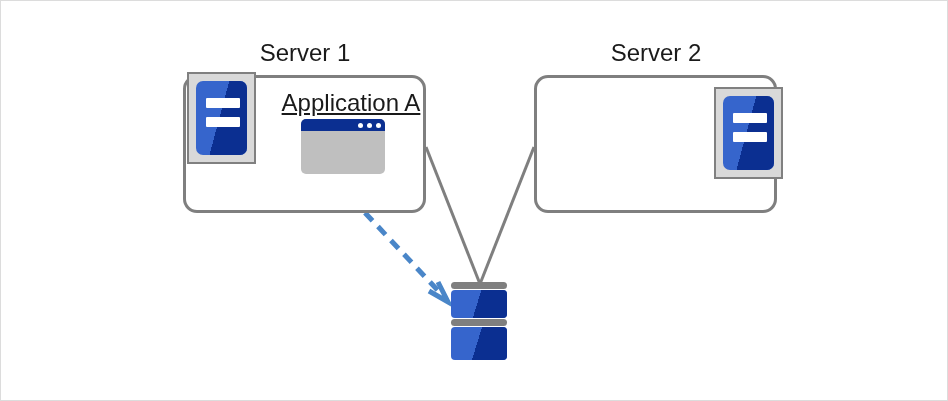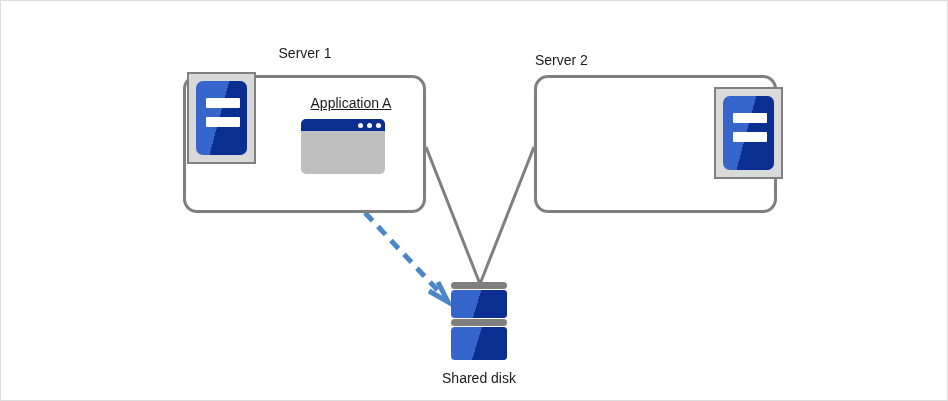--- a/index.html
+++ b/index.html
@@ -22,27 +22,27 @@
   .svg-layer {
     position: absolute;
     left: 0;
     top: 0;
     width: 948px;
     height: 401px;
   }
   .label {
     position: absolute;
     color: #1a1a1a;
-    font-size: 14px;
+    font-size: 24px;
     line-height: 24px;
     white-space: nowrap;
     font-family: "Liberation Sans", sans-serif;
   }
   #server1-title { left: 183px; top: 40px; width: 242px; text-align: center; }
-  #server2-title { left: 534px; top: 40px; width: 242px; text-align: left; margin-top: 7px; }
+  #server2-title { left: 534px; top: 40px; width: 242px; text-align: center; }
   #app-a-title   { left: 250px; top: 90px; width: 200px; text-align: center; text-decoration: underline; }
   #shared-disk-title { left: 378px; top: 365px; width: 200px; text-align: center; }
 
   
   .server-box {
     position: absolute;
     border: 3px solid #7f7f7f;
     border-radius: 14px;
     background: #ffffff;
     box-sizing: border-box;
@@ -198,15 +198,14 @@
   <div id="shared-disk">
     <div class="platter-bar bar-top"></div>
     <div class="platter platter-1">
       <div class="shade"></div>
     </div>
     <div class="platter-bar bar-mid"></div>
     <div class="platter platter-2">
       <div class="shade"></div>
     </div>
   </div>
-  <div class="label" id="shared-disk-title">Shared disk</div>
 
 </div>
 
 </body></html>

